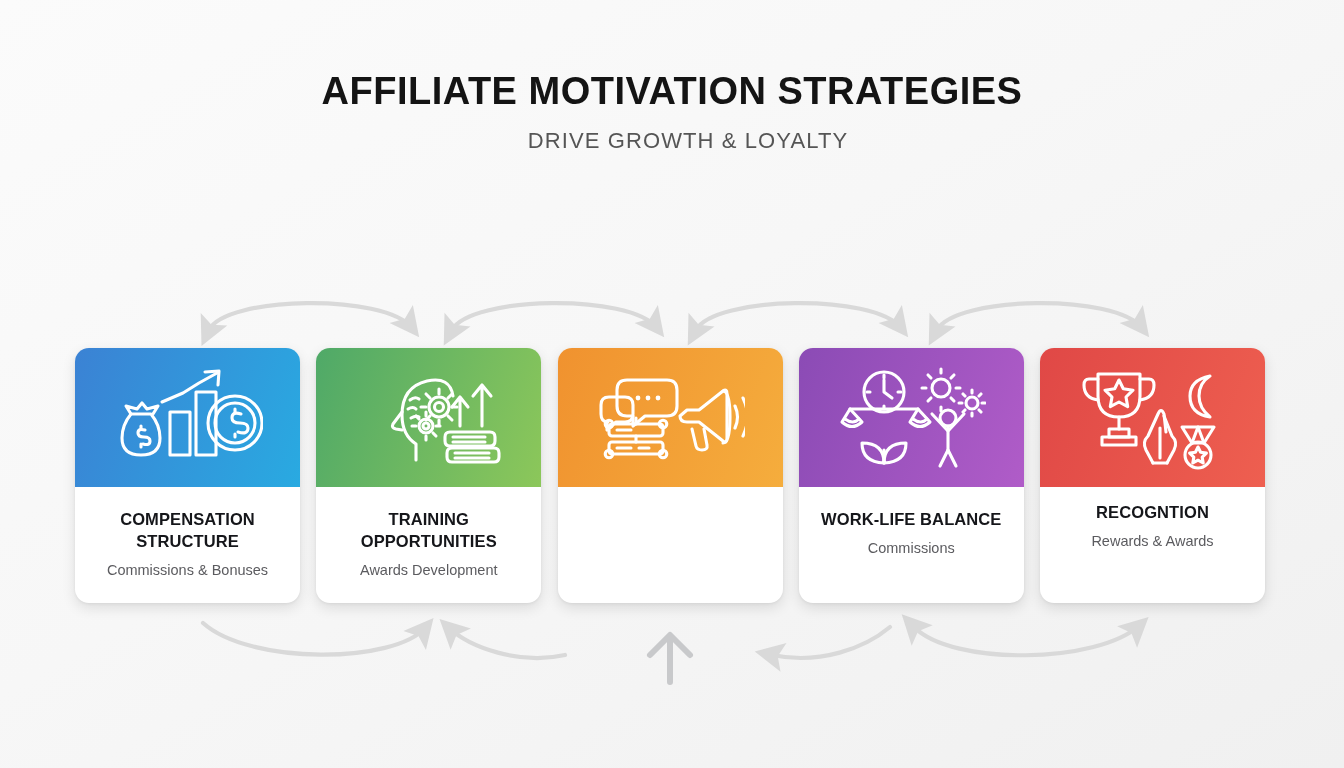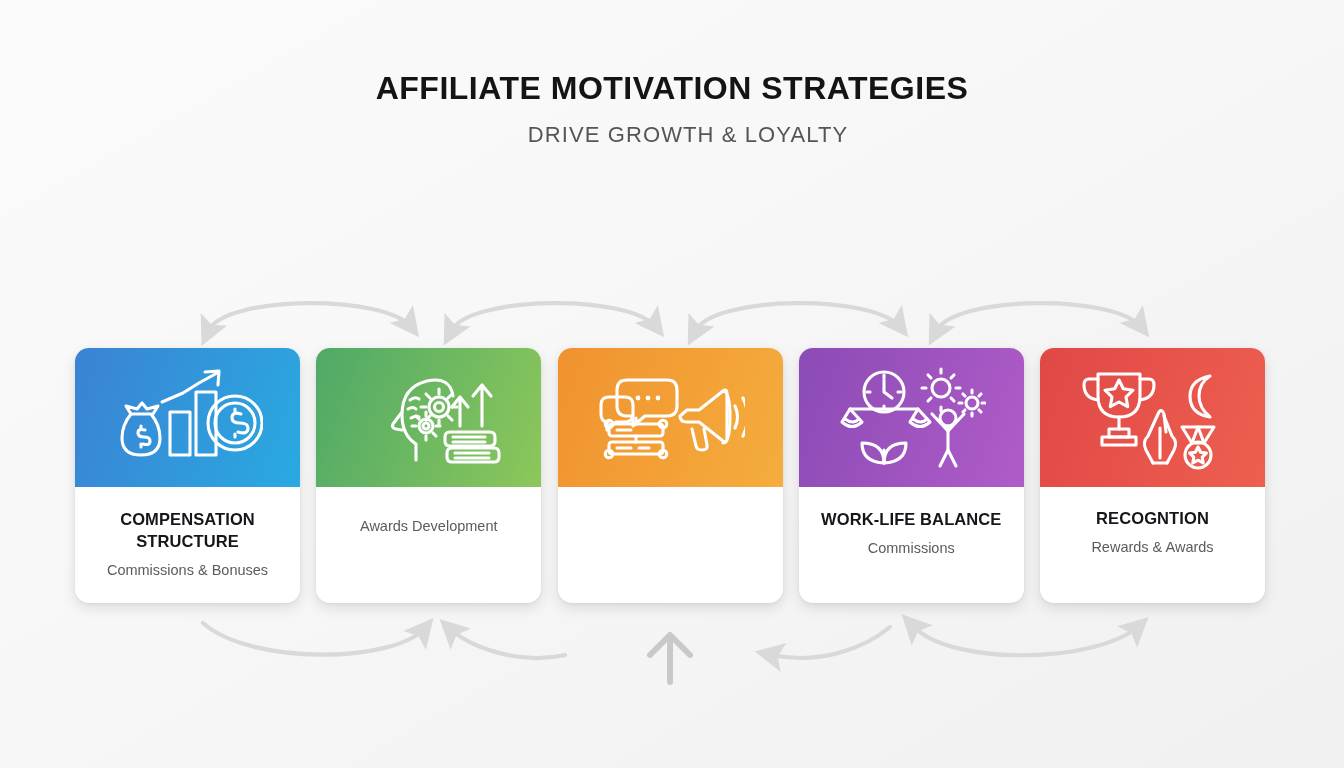--- a/index.html
+++ b/index.html
@@ -22,21 +22,21 @@
 
   
   #header {
     position: absolute;
     top: 72px;
     left: 0;
     width: 1344px;
     text-align: center;
   }
   #title {
-    font-size: 32px;
+    font-size: 38px;
     font-weight: 700;
     letter-spacing: 0.5px;
     color: #141414;
     line-height: 1.05;
     margin: 0;
     white-space: nowrap;
   }
   #subtitle {
     margin: 16px 0 0 0;
     font-size: 22px;
@@ -89,21 +89,21 @@
   .card-body {
     flex: 1;
     display: flex;
     flex-direction: column;
     align-items: center;
     justify-content: flex-start;
     padding-top: 22px;
     box-sizing: border-box;
   }
   .card-body.single {
-    padding-top: 21px;
+    padding-top: 15px;
   }
   .card-title {
     font-size: 16.5px;
     font-weight: 700;
     color: #15161a;
     text-align: center;
     line-height: 1.32;
     letter-spacing: 0.1px;
     margin: 0;
     padding: 0 8px;
@@ -211,20 +211,21 @@
             <path d="M96,66 h40 q5,0 5,5 v4 q0,5 -5,5 h-40 q-5,0 -5,-5 v-4 q0,-5 5,-5 z"></path>
             <path d="M98,82 h42 q5,0 5,5 v4 q0,5 -5,5 h-42 q-5,0 -5,-5 v-4 q0,-5 5,-5 z"></path>
             <path d="M99,71 h32 M99,76 h32 M101,87 h34 M101,92 h34"></path>
 
             <path d="M106,60 L106,33 M98,41 L106,31 L114,41"></path>
             <path d="M128,60 L128,21 M119,30 L128,19 L137,30"></path>
           </svg>
         </span>
       </div>
       <div class="card-body">
+        <div class="card-title">TRAINING OPPORTUNITIES</div>
         <div class="card-sub">Awards Development</div>
       </div>
     </div>
 
     <div class="card">
       <div class="card-head" style="background:linear-gradient(110deg,#f0922f 0%,#f5ad3d 100%);">
         <span>
           <svg width="150" height="104" viewBox="0 0 150 104" fill="none" stroke="#ffffff" stroke-width="3.1" stroke-linecap="round" stroke-linejoin="round">
 
             <path d="M32,14 h40 q10,0 10,10 v16 q0,10 -10,10 h-22 l-12,10 v-10 h-6 q-10,0 -10,-10 v-16 q0,-10 10,-10 z"></path>

